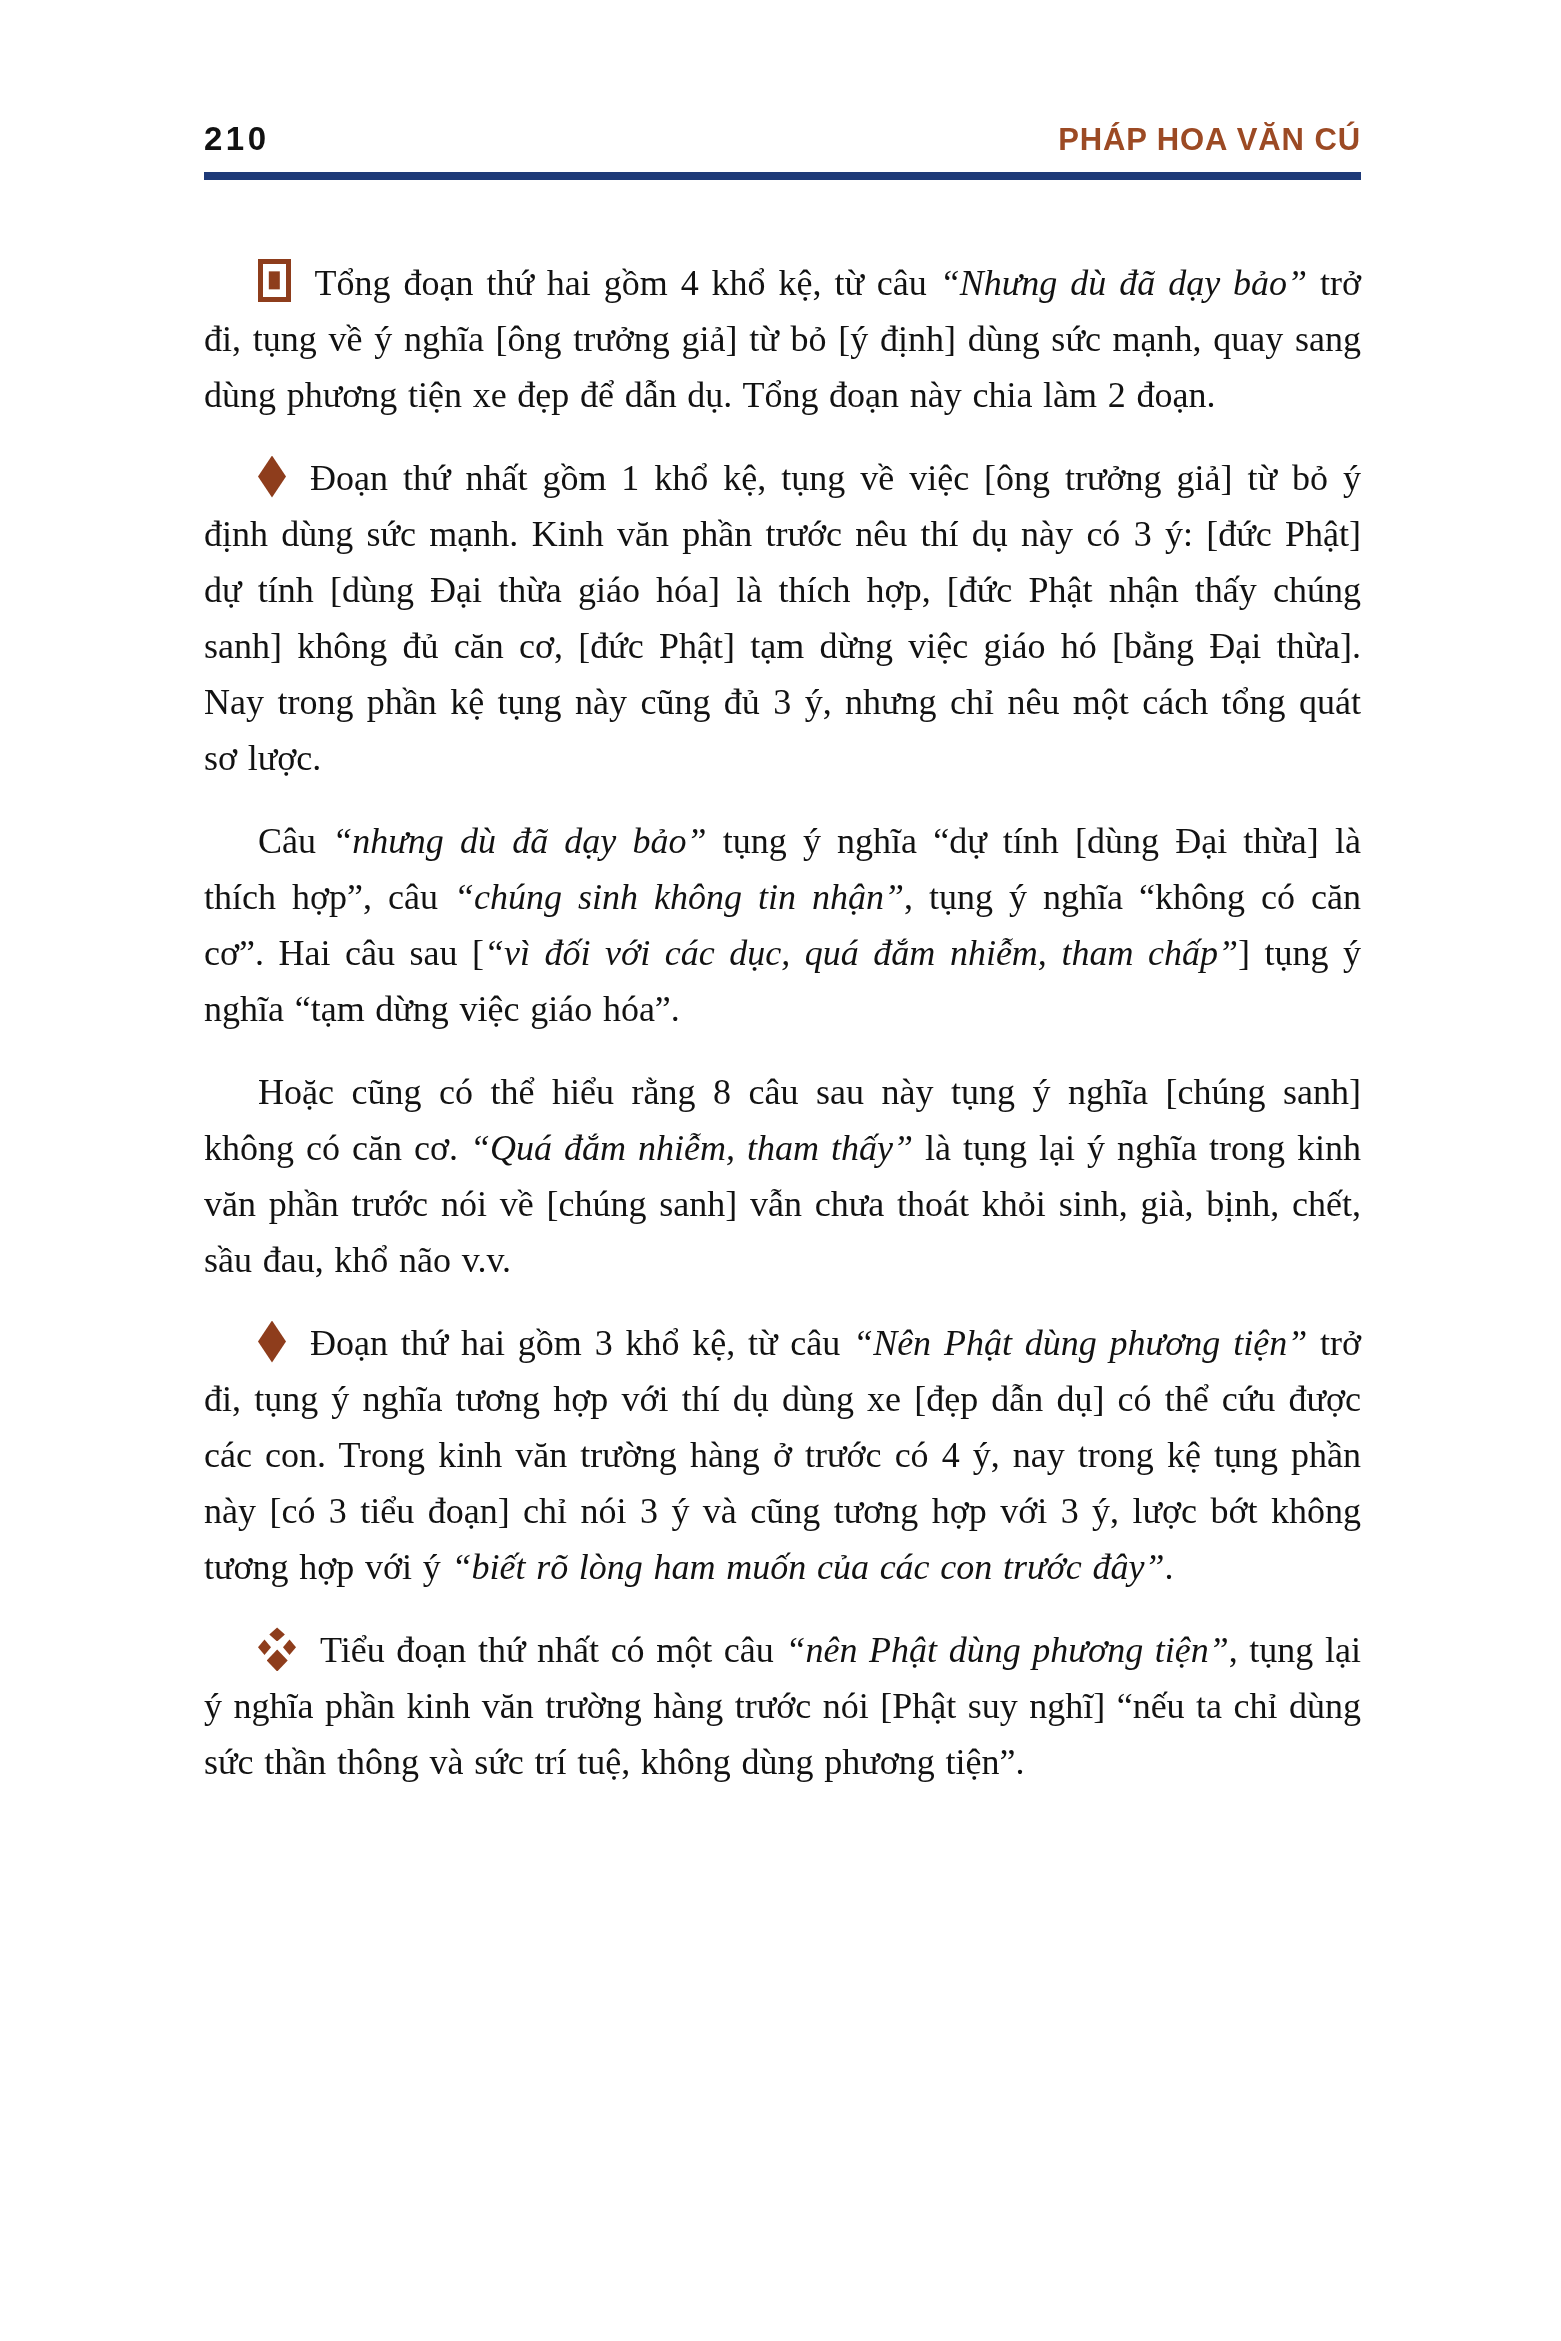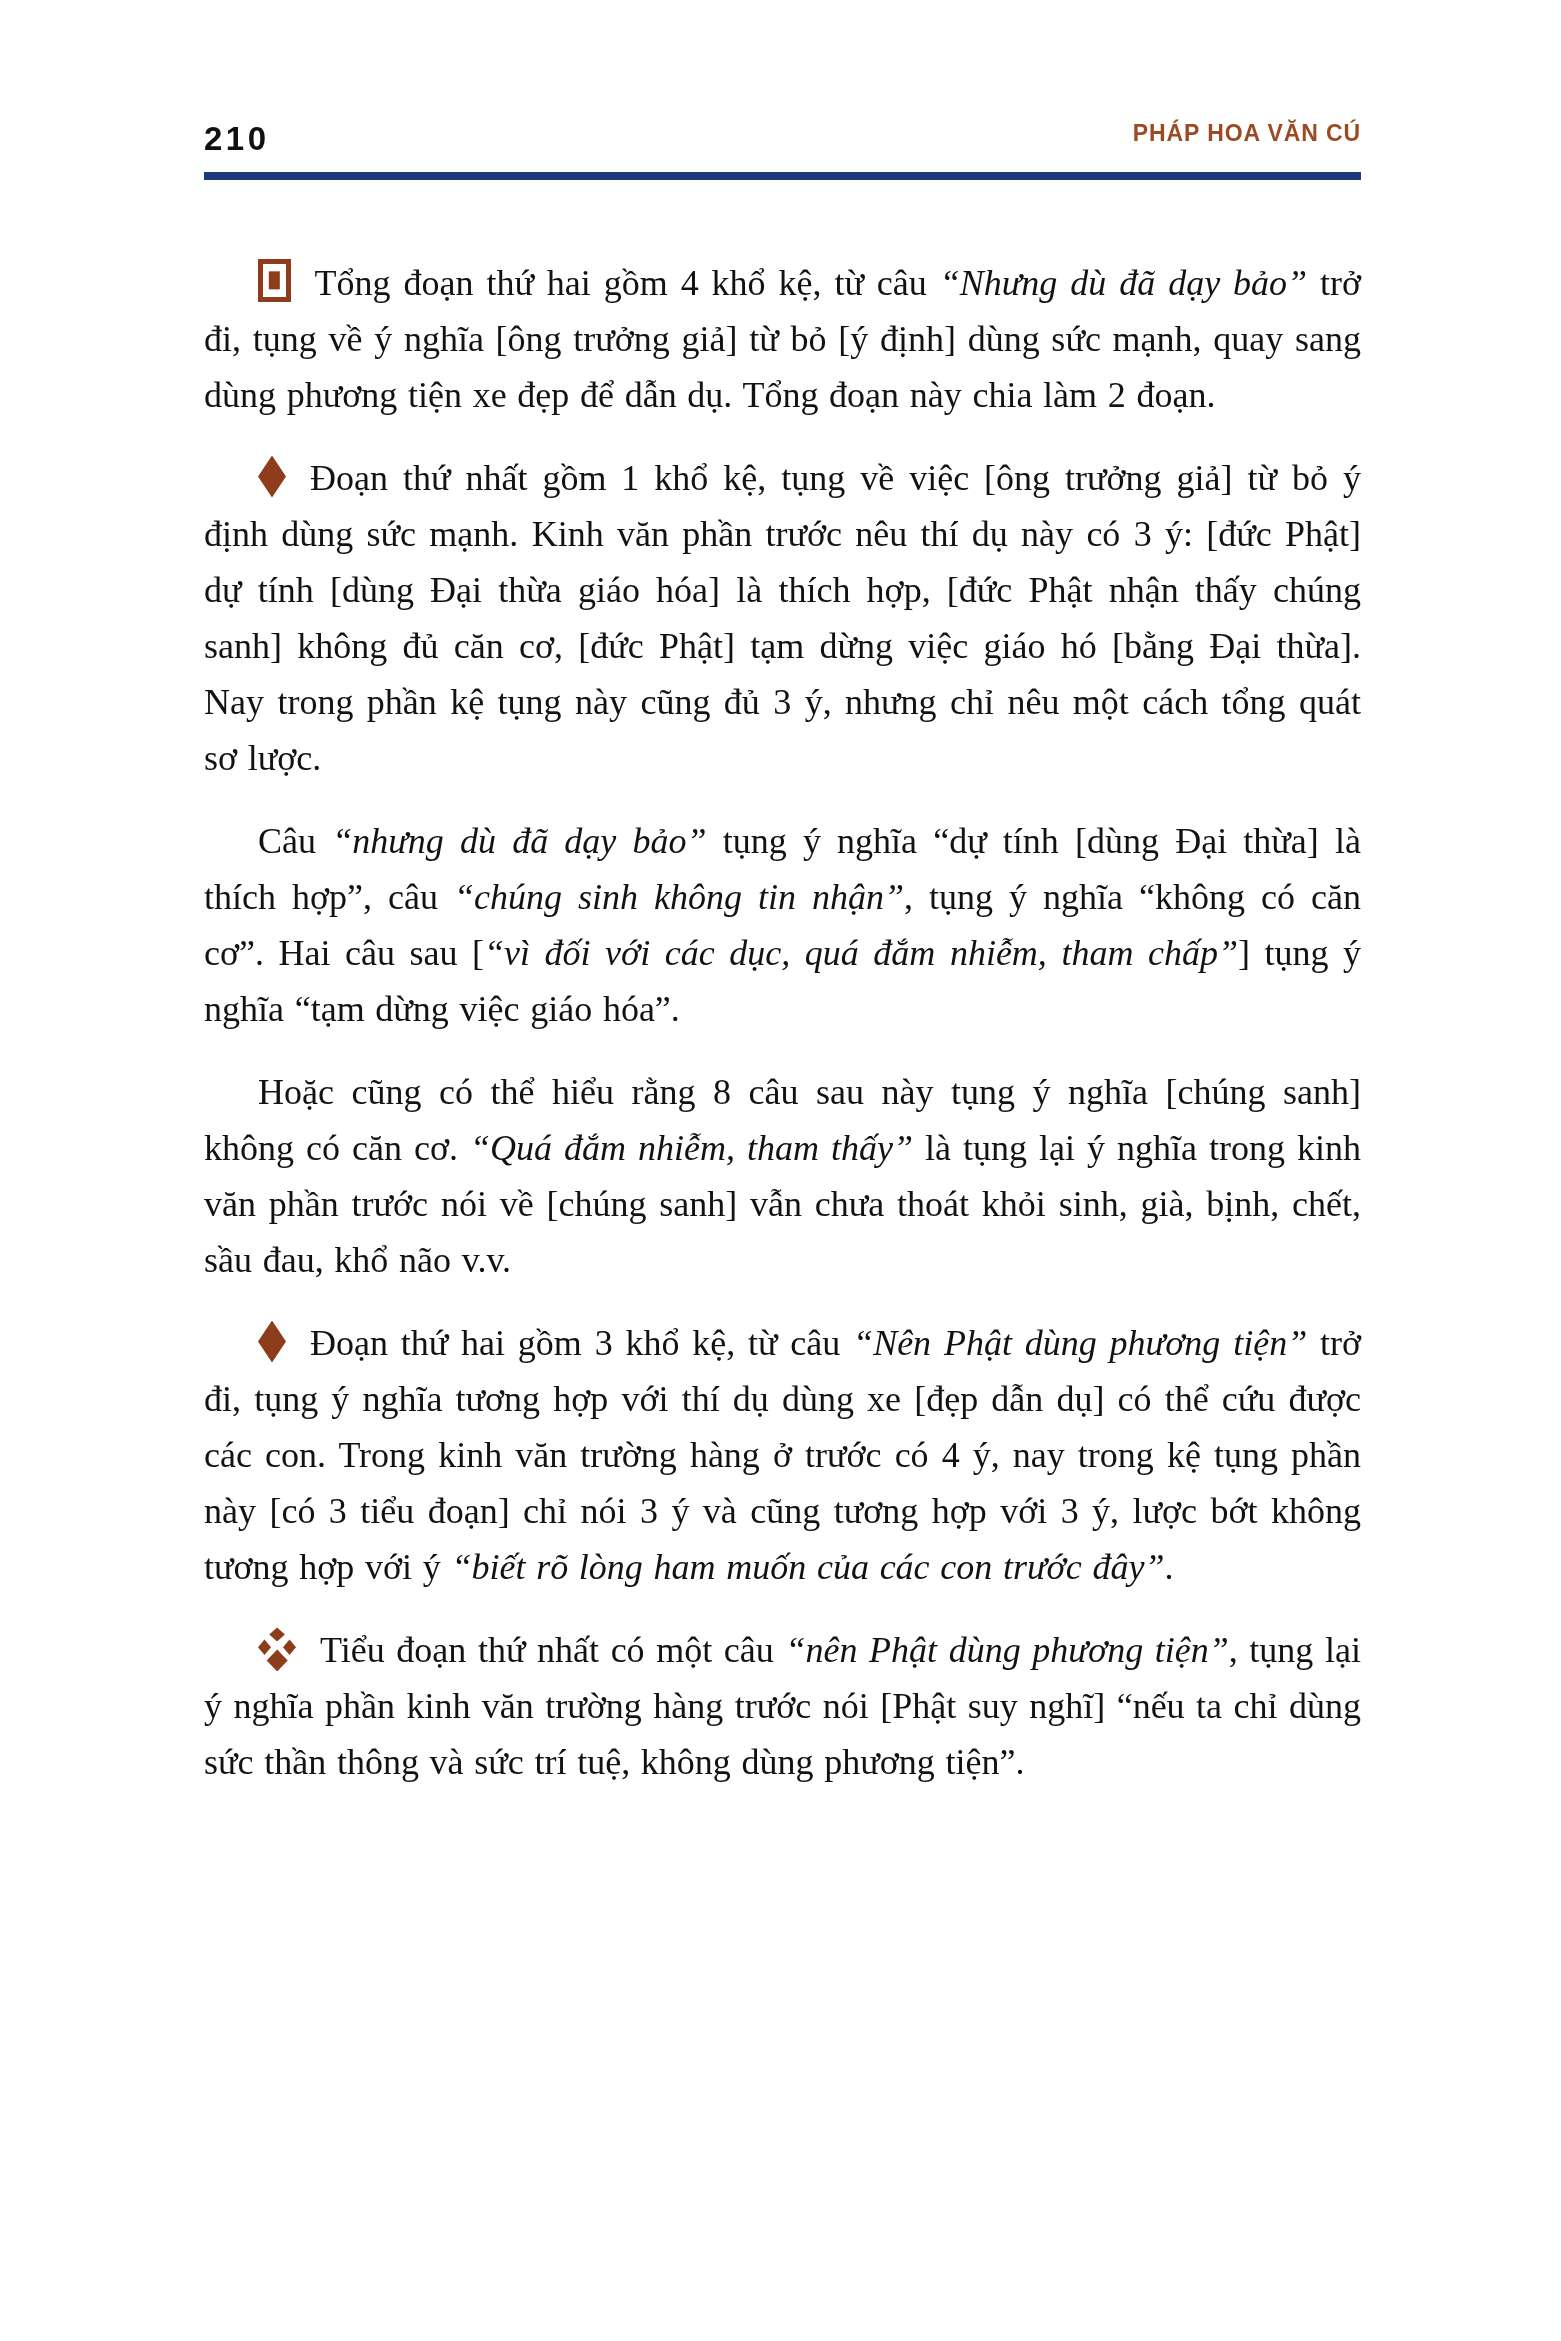--- a/index.html
+++ b/index.html
@@ -17,31 +17,31 @@
     font-family:"Liberation Serif","DejaVu Serif",serif;
     color:var(--ink);
   }
   .content{
     position:absolute;
     left:204px;right:200px;top:120px;
   }
   .running-header{
     display:flex;
     justify-content:space-between;
-    align-items:flex-start;
+    align-items:flex-end;
     font-family:"Liberation Sans","DejaVu Sans",sans-serif;
     font-weight:bold;
   }
   .page-number{
     font-size:33px;
     letter-spacing:3.5px;
     color:#111;
   }
   .running-title{
-    font-size:23px;
+    font-size:31px;
     letter-spacing:0.9px;
     color:var(--accent);
   }
   .header-rule{
     margin-top:14px;
     height:7.8px;
     background:var(--navy);
   }
   .body-text{
     margin-top:75px;

